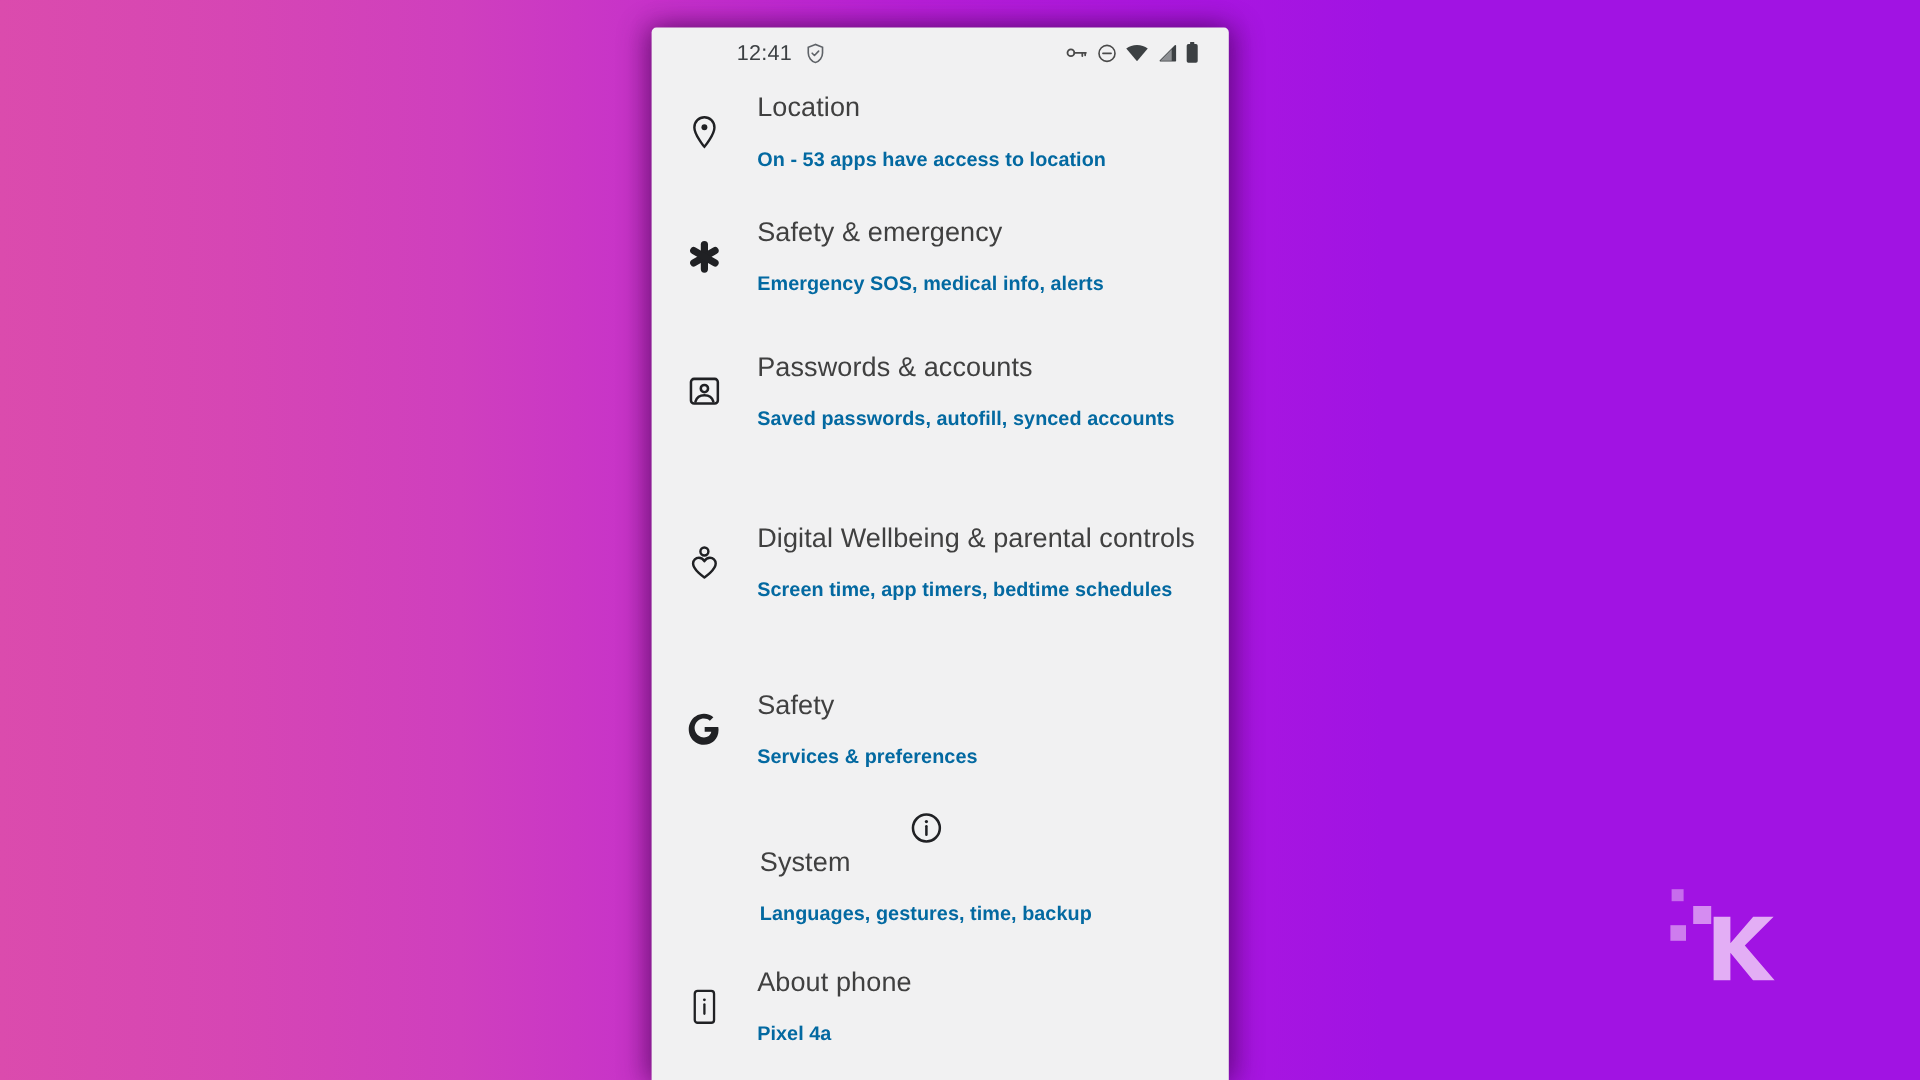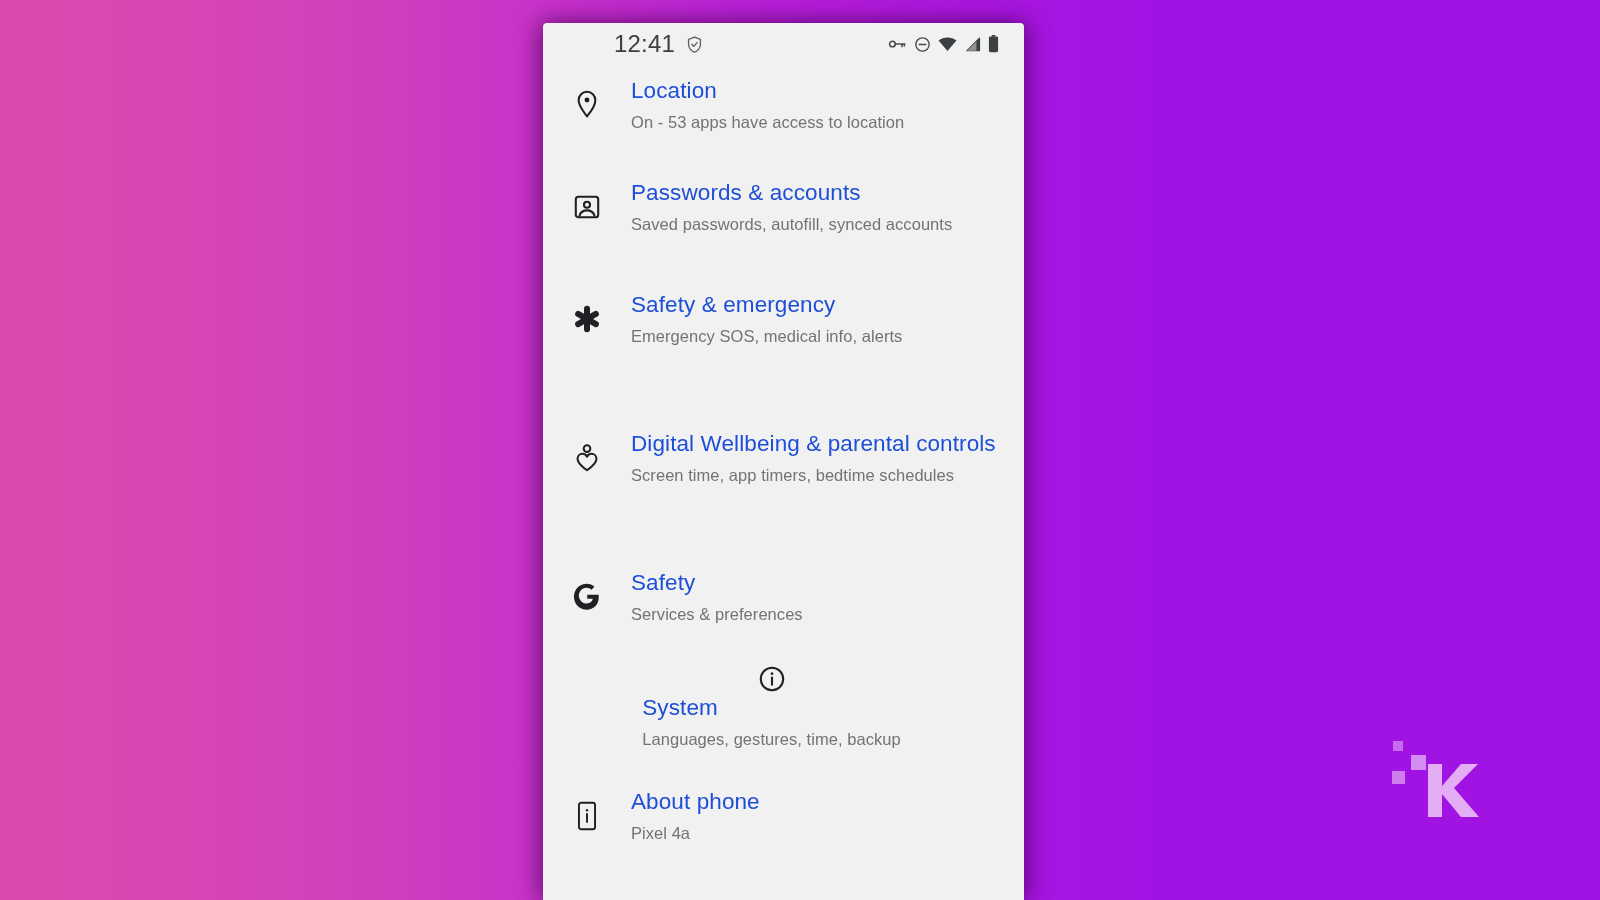--- a/index.html
+++ b/index.html
@@ -54,21 +54,21 @@
     justify-content: space-between;
     padding: 0 25px 0 71px;
     box-sizing: border-box;
   }
   .status-left {
     display: flex;
     align-items: center;
     gap: 10px;
   }
   .status-clock {
-    font-size: 24px;
+    font-size: 18px;
     color: #3C4043;
     letter-spacing: .2px;
     font-weight: 400;
     text-align: center;
   }
   .status-right {
     display: flex;
     align-items: center;
     gap: 7px;
   }
@@ -98,30 +98,30 @@
     align-self: center;
   }
   .row-icon svg { display: block; }
   .row-text {
     flex: 1;
     min-width: 0;
   }
   .row-title {
     font-size: 22.5px;
     line-height: 30px;
-    color: #1d4ed8;
+    color: #404040;
     font-weight: 400;
     letter-spacing: .1px;
   }
   .row-subtitle {
     font-size: 16.5px;
     line-height: 25px;
-    color: #737373;
-    font-weight: 400;
-    margin-top: 4px;
+    color: #0369a1;
+    font-weight: 700;
+    margin-top: 16px;
     letter-spacing: .05px;
   }
 
   
   .settings-row.r-location    { min-height: 84px; padding-top: 10px; }
   .settings-row.r-safety      { min-height: 108px; }
   .settings-row.r-passwords   { min-height: 116px; }
   .settings-row.r-wellbeing   { min-height: 170px; }
   .settings-row.r-google      { min-height: 108px; }
   .settings-row.r-system      { min-height: 108px; flex-direction: column; }
@@ -196,47 +196,47 @@
             <path d="M12 1.6c-4.3 0-7.8 3.5-7.8 7.9 0 5.7 7.8 15 7.8 15s7.8-9.3 7.8-15c0-4.4-3.5-7.9-7.8-7.9z"></path>
             <circle cx="12" cy="9.4" r="2.3" fill="#202124" stroke="none"></circle>
           </svg>
         </div>
         <div class="row-text">
           <div class="row-title">Location</div>
           <div class="row-subtitle">On - 53 apps have access to location</div>
         </div>
       </div>
 
-      <div class="settings-row r-passwords">
-        <div class="row-icon">
-          <svg width="28" height="28" viewBox="0 0 24 24" fill="none" stroke="#202124" stroke-width="1.8">
-            <rect x="2.4" y="3.2" width="19.2" height="17.6" rx="2.2"></rect>
-            <circle cx="12" cy="10.1" r="2.6"></circle>
-            <path d="M5.6 19.4c.9-2.9 3.4-4.5 6.4-4.5s5.5 1.6 6.4 4.5" stroke-linecap="round"></path>
-          </svg>
-        </div>
-        <div class="row-text">
-          <div class="row-title">Passwords &amp; accounts</div>
-          <div class="row-subtitle">Saved passwords, autofill, synced accounts</div>
-        </div>
-      </div>
-
       <div class="settings-row r-safety">
         <div class="row-icon">
           <svg width="30" height="30" viewBox="0 0 24 24" fill="#202124">
             <g>
               <rect x="9.6" y="1.4" width="4.8" height="21.2" rx="2.4"></rect>
               <rect x="9.6" y="1.4" width="4.8" height="21.2" rx="2.4" transform="rotate(60 12 12)"></rect>
               <rect x="9.6" y="1.4" width="4.8" height="21.2" rx="2.4" transform="rotate(120 12 12)"></rect>
             </g>
           </svg>
         </div>
         <div class="row-text">
           <div class="row-title">Safety &amp; emergency</div>
           <div class="row-subtitle">Emergency SOS, medical info, alerts</div>
+        </div>
+      </div>
+
+      <div class="settings-row r-passwords">
+        <div class="row-icon">
+          <svg width="28" height="28" viewBox="0 0 24 24" fill="none" stroke="#202124" stroke-width="1.8">
+            <rect x="2.4" y="3.2" width="19.2" height="17.6" rx="2.2"></rect>
+            <circle cx="12" cy="10.1" r="2.6"></circle>
+            <path d="M5.6 19.4c.9-2.9 3.4-4.5 6.4-4.5s5.5 1.6 6.4 4.5" stroke-linecap="round"></path>
+          </svg>
+        </div>
+        <div class="row-text">
+          <div class="row-title">Passwords &amp; accounts</div>
+          <div class="row-subtitle">Saved passwords, autofill, synced accounts</div>
         </div>
       </div>
 
       <div class="settings-row r-wellbeing">
         <div class="row-icon">
           <svg width="26" height="30" viewBox="0 0 24 28" fill="none" stroke="#202124" stroke-width="1.9">
             <circle cx="12" cy="5.2" r="3.1"></circle>
             <path d="M12 25.4S3.2 19.6 3.2 14.6c0-2.6 2.1-4.5 4.5-4.5 1.8 0 3.4 1.1 4.3 2.6.9-1.5 2.5-2.6 4.3-2.6 2.4 0 4.5 1.9 4.5 4.5 0 5-8.8 10.8-8.8 10.8z" stroke-linejoin="round"></path>
           </svg>
         </div>

